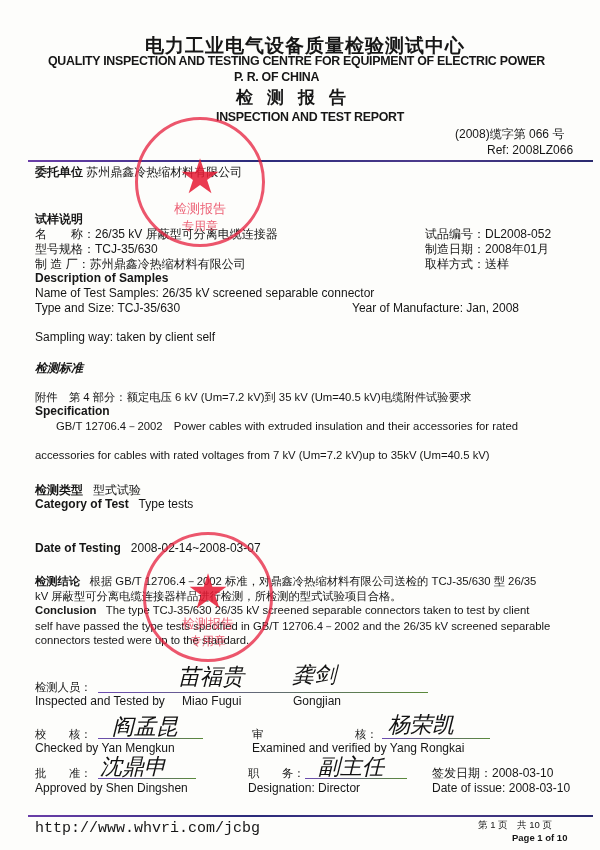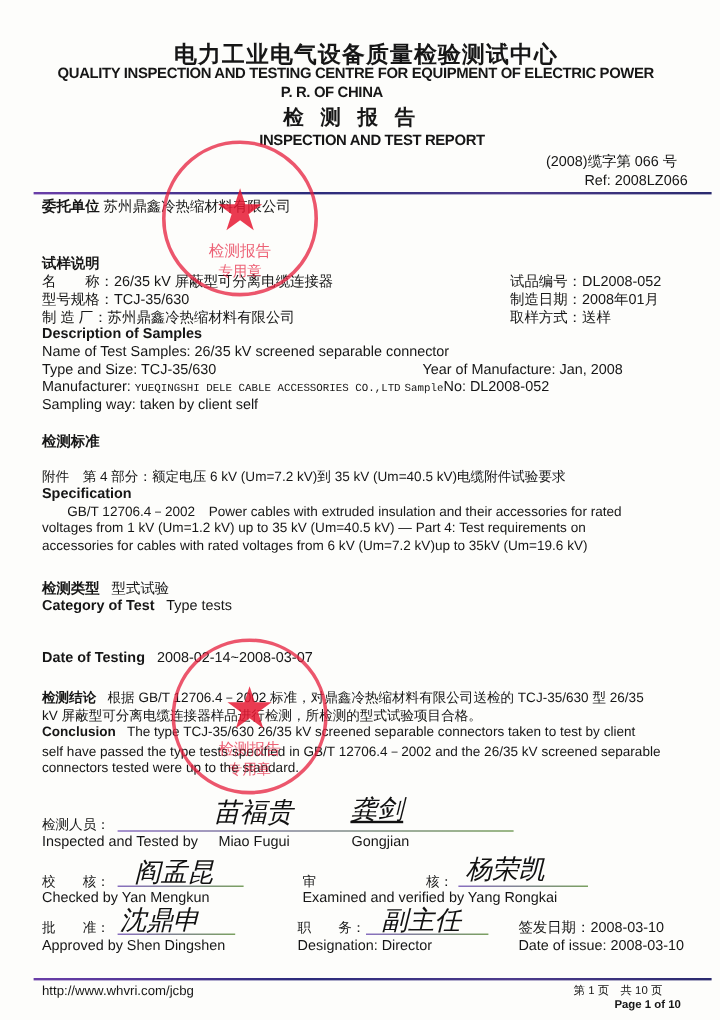--- a/index.html
+++ b/index.html
@@ -64,33 +64,27 @@
     <span>制造日期：</span><span>2008年01月</span>
   </div>
   <div class="abs s12" style="left:425px;top:256px;">
     <span>取样方式：</span><span>送样</span>
   </div>
 
   <div class="abs s12 b" style="left:35px;top:271px;">Description of Samples</div>
   <div class="abs s12" style="left:35px;top:286px;">Name of Test Samples: 26/35 kV screened separable connector</div>
   <div class="abs s12" style="left:35px;top:301px;">Type and Size: TCJ-35/630</div>
   <div class="abs s12" style="left:352px;top:301px;">Year of Manufacture: Jan, 2008</div>
-  <div class="abs s12" style="left:35px;top:315px;">
-    <span>Manufacturer:</span>
-    <span class="mono">YUEQINGSHI DELE CABLE ACCESSORIES CO.,LTD</span>
-    <span class="mono">Sample</span><span>No: DL2008-052</span>
-  </div>
   <div class="abs s12" style="left:35px;top:330px;">Sampling way: taken by client self</div>
 
-  <div class="abs s12 b" style="left:35px;top:360px;">检测标准</div>
+  <div class="abs s12 b" style="left:35px;top:360px;font-style:italic;">检测标准</div>
   <div class="abs s11" style="left:35px;top:390px;">附件　第 4 部分：额定电压 6 kV (Um=7.2 kV)到 35 kV (Um=40.5 kV)电缆附件试验要求</div>
   <div class="abs s12 b" style="left:35px;top:404px;">Specification</div>
   <div class="abs s11" style="left:56px;top:419px;">GB/T 12706.4－2002　Power cables with extruded insulation and their accessories for rated</div>
-  <div class="abs s11" style="left:35px;top:434px;">voltages from 1 kV (Um=1.2 kV) up to 35 kV (Um=40.5 kV) — Part 4: Test requirements on</div>
-  <div class="abs s11" style="left:35px;top:449px;">accessories for cables with rated voltages from 6 kV (Um=7.2 kV)up to 35kV (Um=19.6 kV)</div>
+  <div class="abs s11" style="left:35px;top:449px;">accessories for cables with rated voltages from 7 kV (Um=7.2 kV)up to 35kV (Um=40.5 kV)</div>
 
   <div class="abs s12" style="left:35px;top:482px;">
     <span class="b">检测类型</span>&nbsp;&nbsp;
     <span>型式试验</span>
   </div>
   <div class="abs s12" style="left:35px;top:497px;">
     <span class="b">Category of Test</span>&nbsp;&nbsp;
     <span>Type tests</span>
   </div>
 
@@ -107,21 +101,21 @@
   <div class="abs s11" style="left:35px;top:604px;">
     <span class="b">Conclusion</span>&nbsp;&nbsp;
     <span>The type TCJ-35/630 26/35 kV screened separable connectors taken to test by client</span>
   </div>
   <div class="abs s11" style="left:35px;top:619px;">self have passed the type tests specified in GB/T 12706.4－2002 and the 26/35 kV screened separable</div>
   <div class="abs s11" style="left:35px;top:634px;">connectors tested were up to the standard.</div>
 
   <div class="abs s11" style="left:35px;top:680px;">检测人员：</div>
   <div class="sigline" style="left:98px;top:692px;width:330px;"></div>
   <div class="sig" style="left:178px;top:662px;">苗福贵</div>
-  <div class="sig" style="left:292px;top:660px;text-decoration:underline;">龚剑</div>
+  <div class="sig" style="left:292px;top:660px;">龚剑</div>
   <div class="abs s12" style="left:35px;top:694px;">Inspected and Tested by</div>
   <div class="abs s12" style="left:182px;top:694px;">Miao Fugui</div>
   <div class="abs s12" style="left:293px;top:694px;">Gongjian</div>
 
   <div class="abs s11" style="left:35px;top:727px;">校　　核：</div>
   <div class="sigline" style="left:98px;top:738px;width:105px;"></div>
   <div class="sig" style="left:112px;top:712px;">阎孟昆</div>
   <div class="abs s12" style="left:35px;top:741px;">Checked by Yan Mengkun</div>
 
   <div class="abs s11" style="left:252px;top:727px;">审</div>
@@ -139,21 +133,21 @@
   <div class="sigline" style="left:305px;top:778px;width:102px;"></div>
   <div class="sig" style="left:318px;top:752px;">副主任</div>
   <div class="abs s12" style="left:248px;top:781px;">Designation: Director</div>
 
   <div class="abs s12" style="left:432px;top:765px;">
     <span>签发日期：</span><span>2008-03-10</span>
   </div>
   <div class="abs s12" style="left:432px;top:781px;text-align:right;">Date of issue: 2008-03-10</div>
 
   <div class="rule" style="left:28px;top:815px;width:565px;"></div>
-  <div class="abs" style="left:35px;top:820px;font-size:11px;">http://www.whvri.com/jcbg</div>
+  <div class="abs" style="left:35px;top:820px;font-size:15px;font-family:Liberation Mono, monospace;">http://www.whvri.com/jcbg</div>
   <div class="abs" style="left:478px;top:819px;font-size:9.5px;">第 1 页　共 10 页</div>
   <div class="abs" style="left:512px;top:832px;font-size:9.5px;font-weight:bold;">Page 1 of 10</div>
 
   <div class="stamp" style="left:135px;top:117px;width:124px;height:124px;">
     <div class="star">★</div>
     <div class="inner-text" style="top:80px;">检测报告</div>
     <div class="inner-text" style="top:98px;font-size:12px;">专用章</div>
   </div>
   <div class="stamp" style="left:143px;top:532px;width:124px;height:124px;">
     <div class="star">★</div>

